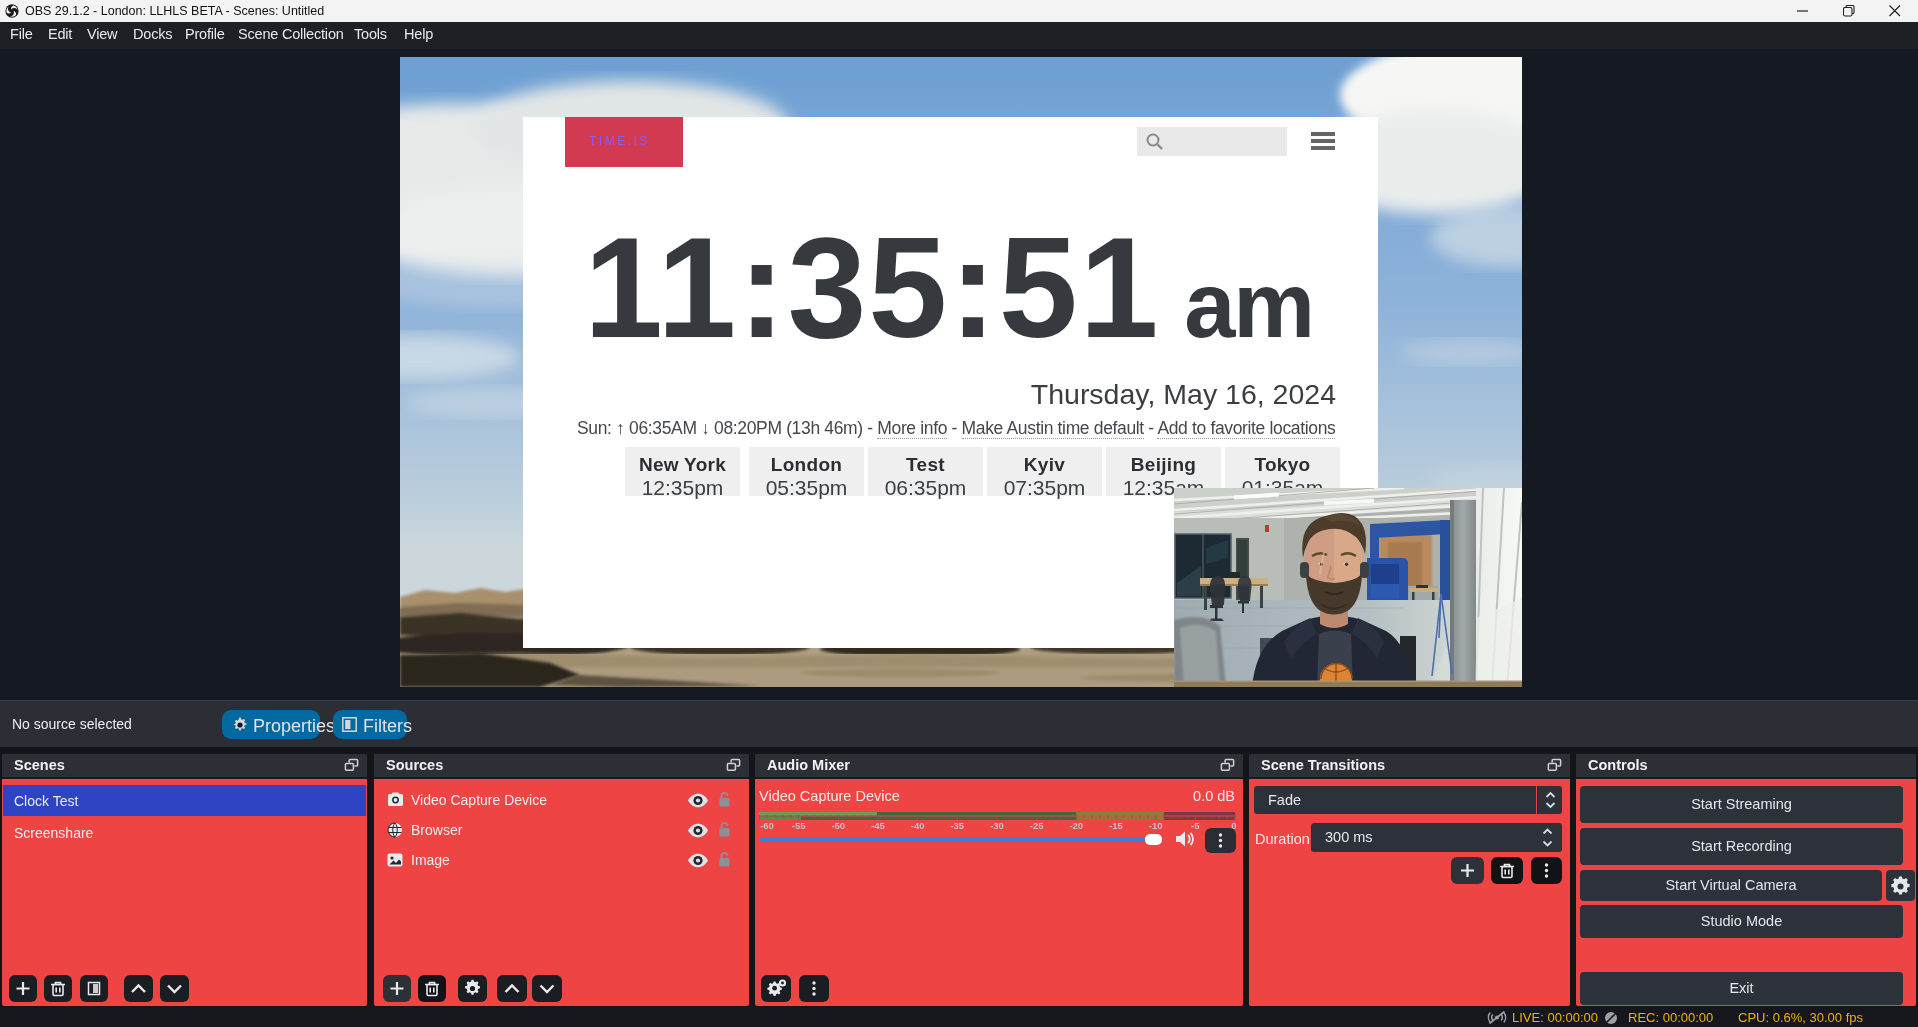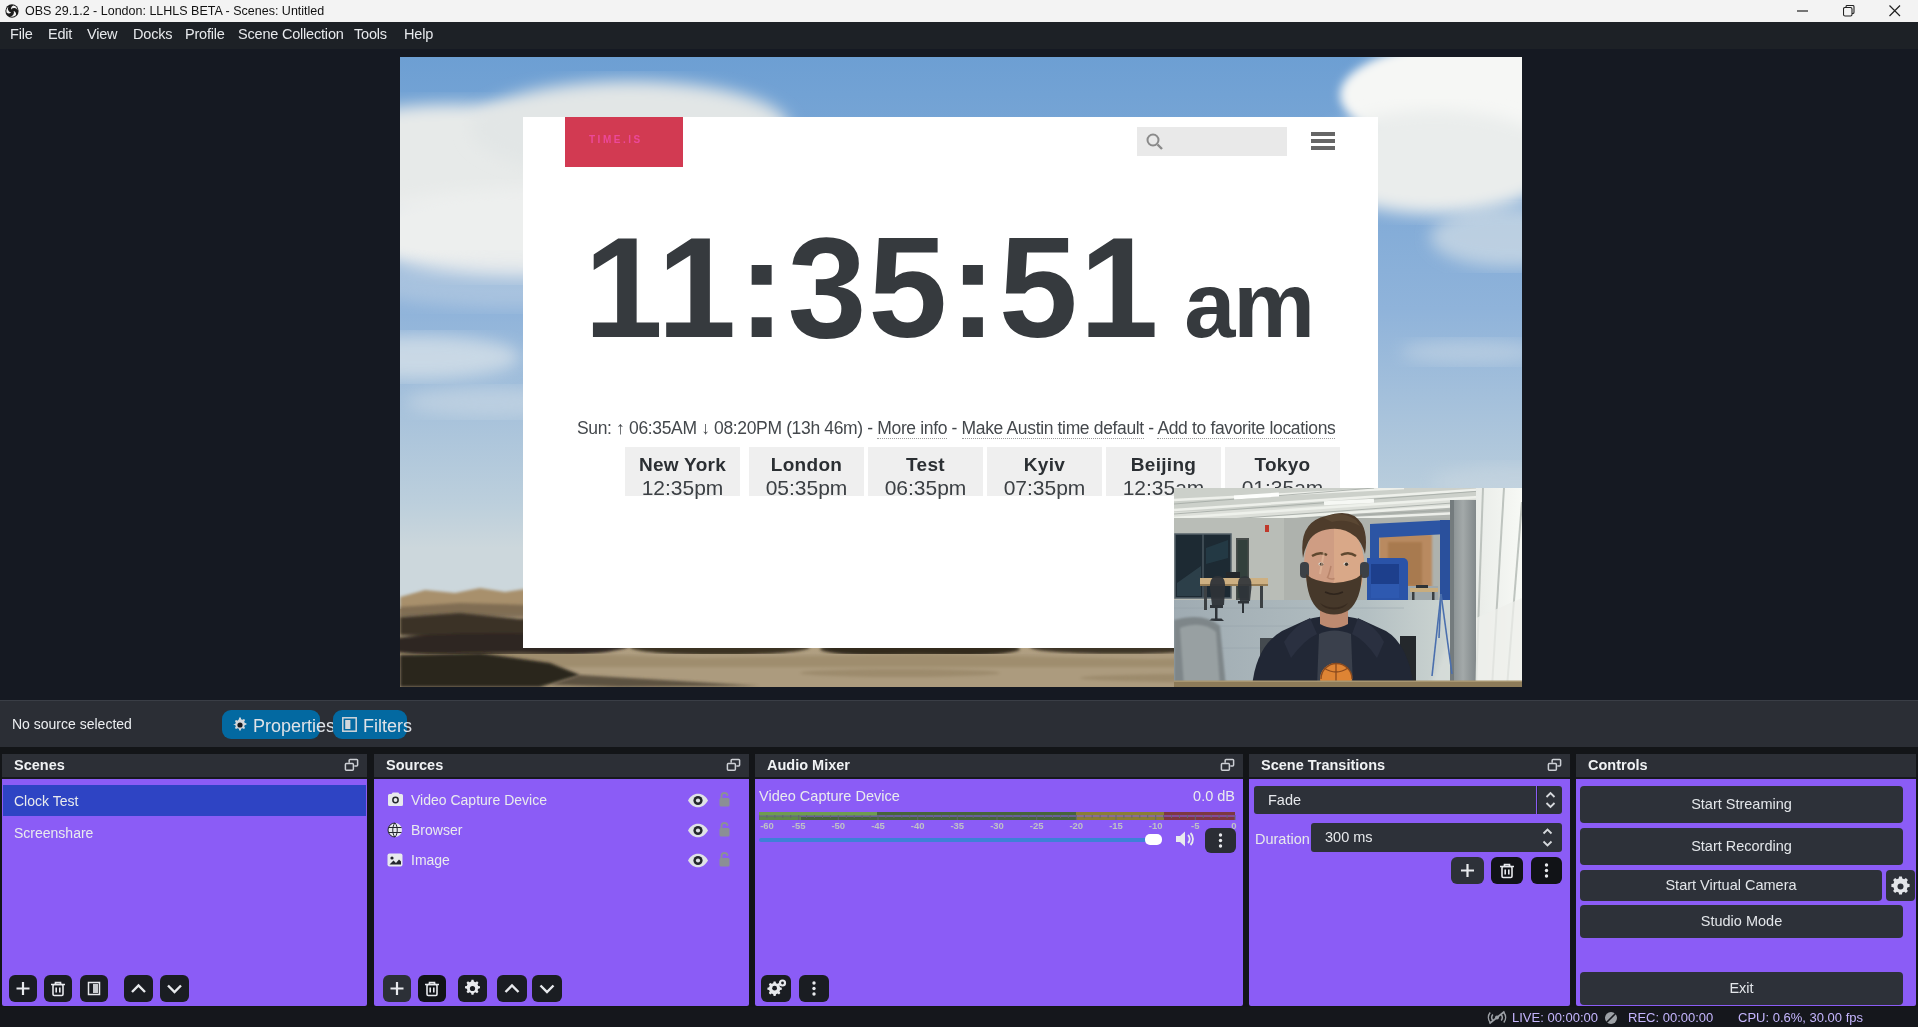--- a/index.html
+++ b/index.html
@@ -10,27 +10,27 @@
 #menubar { position:absolute; left:0; top:22px; width:1918px; height:27px; background:#1d2126; color:#e7e9ec; font-size:14.5px; letter-spacing:-0.2px; }
 #menubar span { position:absolute; top:4px; }
 #preview { position:absolute; left:0; top:49px; width:1918px; height:651px; background:#151922; }
 #frame { position:absolute; left:400px; top:8px; width:1122px; height:630px; overflow:hidden; }
 #whitewin { position:absolute; left:123px; top:60px; width:855px; height:531px; background:#fff; }
 #webcam { position:absolute; left:774px; top:431px; width:348px; height:199px; }
 #srcbar { position:absolute; left:0; top:700px; width:1918px; height:47px; background:#2b2e35; border-top:1px solid #3a3e46; }
 #srcbar .lbl { position:absolute; left:12px; top:15px; font-size:14px; color:#eceef1; }
 .tbtn { position:absolute; background:#0369a1; border-radius:9px; color:#dfe2e7; font-size:18px; }
 #docks { position:absolute; left:0; top:747px; width:1918px; height:260px; background:#131518; }
-.dock { position:absolute; top:7px; height:252px; background:#8b5cf6; border-radius:2px; }
+.dock { position:absolute; top:7px; height:252px; background:#ef4444; border-radius:2px; }
 .dockhead { position:absolute; left:0; top:0; right:0; height:23px; background:#2c2f36; color:#f0f2f4; font-size:14.5px; font-weight:bold; }
 .dockhead .t { position:absolute; left:12px; top:3px; }
 .docksep { position:absolute; left:0; top:23px; right:0; height:2px; background:#17191e; }
 .popout { position:absolute; right:8px; top:4px; width:15px; height:14px; }
 .listitem { position:absolute; color:#e9ebee; font-size:14px; }
-#statusbar { position:absolute; left:0; top:1007px; width:1918px; height:20px; background:#15171c; color:#c4b5fd; font-size:13px; }
+#statusbar { position:absolute; left:0; top:1007px; width:1918px; height:20px; background:#15171c; color:#eab308; font-size:13px; }
 .sbtn { position:absolute; border-radius:6px; background:#1a1d22; }
 .ctlbtn { position:absolute; left:4px; width:323px; height:33px; background:#2d3139; border-radius:4px; color:#e3e6ea; font-size:14.5px; text-align:center; line-height:33px; }
 .citybox { position:absolute; top:330px; width:115px; height:49px; background:#efefef; text-align:center; }
 .citybox .cn { font-size:19px; font-weight:bold; color:#2b2f33; margin-top:7px; letter-spacing:0.3px; }
 .citybox .ct { font-size:21px; color:#3c4044; margin-top:0px; }
 .du { border-bottom:1px dotted #9a9a9a; }
 </style>
 </head>
 <body>
 <div id="titlebar">
@@ -130,32 +130,33 @@
       <path d="M180 618 L280 624 360 629 220 630 150 628 Z" fill="#4a3f30" opacity="0.8" filter="url(#blur2)"></path>
       <g fill="#8a7858" opacity="0.45" filter="url(#blur2)">
         <ellipse cx="500" cy="616" rx="100" ry="4"></ellipse>
         <ellipse cx="800" cy="621" rx="120" ry="4"></ellipse>
         <ellipse cx="1040" cy="616" rx="80" ry="3"></ellipse>
       </g>
       <path d="M850 626 Q1000 618 1122 626 L1122 630 L850 630 Z" fill="#c4b492" opacity="0.7" filter="url(#blur2)"></path>
     </svg>
     <div id="whitewin">
       <div class="abs" style="left:42px;top:0;width:118px;height:50px;background:#d23a52"></div>
-      <div class="abs" style="left:66px;top:17px;font-size:10px;font-weight:bold;letter-spacing:2.5px;color:#ec4899">TIME.IS</div>
+      <div class="abs" style="left:66px;top:17px;font-size:12px;font-weight:normal;letter-spacing:2.5px;color:#8b5cf6">TIME.IS</div>
       <div class="abs" style="left:614px;top:10px;width:150px;height:29px;background:#e9e9e9"></div>
       <svg class="abs" style="left:622px;top:15px" width="20" height="20" viewBox="0 0 20 20">
           <circle cx="8" cy="8" r="5.5" fill="none" stroke="#8a8a8a" stroke-width="2"></circle>
           <line x1="12.5" y1="12.5" x2="17" y2="17" stroke="#8a8a8a" stroke-width="2.4"></line>
         </svg>
       <div class="abs" style="left:788px;top:15px;width:24px;height:19px">
         <div style="height:4px;background:#666;margin-bottom:3px"></div>
         <div style="height:4px;background:#666;margin-bottom:3px"></div>
         <div style="height:4px;background:#666"></div>
       </div>
       <div class="abs" id="clock" style="left:61px;top:100px;font-size:142px;font-weight:bold;color:#363a3e;letter-spacing:2px;line-height:1;white-space:nowrap">11:35:51<span style="font-size:92px;letter-spacing:-2px"> am</span></div>
+      <div class="abs" id="dateline" style="right:42px;top:261px;font-size:28.5px;color:#3a3e42;white-space:nowrap">Thursday, May 16, 2024</div>
       <div class="abs" id="sunline" style="left:54px;top:301px;font-size:17.5px;letter-spacing:-0.35px;color:#44484c;white-space:nowrap">Sun: ↑ 06:35AM ↓ 08:20PM (13h 46m) - <span class="du">More info</span> - <span class="du">Make Austin time default</span> - <span class="du">Add to favorite locations</span></div>
       <div class="citybox" style="left:102px">
           <div class="cn">New York</div>
           <div class="ct">12:35pm</div>
         </div>
       <div class="citybox" style="left:226px">
           <div class="cn">London</div>
           <div class="ct">05:35pm</div>
         </div>
       <div class="citybox" style="left:345px">

